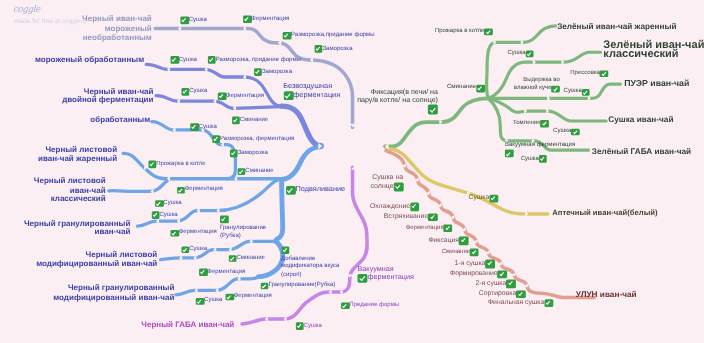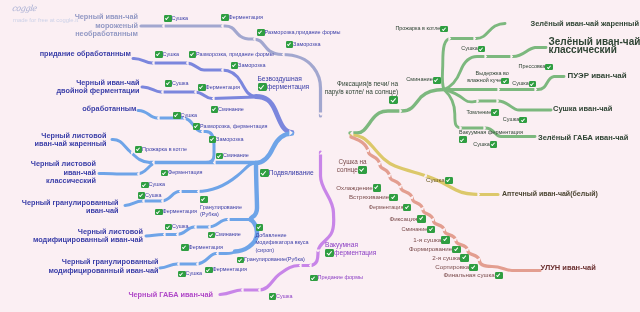--- a/index.html
+++ b/index.html
@@ -133,21 +133,21 @@
 <path d="M319.00,148.40 L322.40,151.40 L319.00,154.40 Z" transform="rotate(-90 322.00 151.40)" fill="#fbeff3" stroke="none"></path>
 <path d="M289.40,129.80 L292.80,132.80 L289.40,135.80 Z" transform="rotate(0 292.40 132.80)" fill="#fbeff3" stroke="none"></path>
 <path d="M347.30,130.20 L350.70,133.20 L347.30,136.20 Z" transform="rotate(180 350.30 133.20)" fill="#fbeff3" stroke="none"></path>
   </svg>
 <div class="leaf" style="top:13.2px;right:502px;text-align:right;color:#9399c4;font-size:7.3px;">
       <div>Черный иван-чай</div>
       <div>мороженый</div>
       <div>необработанным</div>
     </div>
 <div class="leaf" style="top:49.5px;right:509px;text-align:right;color:#3b3fa8;font-size:7.3px;">
-      <div>придание обработанным</div>
+      <div>мороженый обработанным</div>
     </div>
 <div class="leaf" style="top:78.8px;right:500.5px;text-align:right;color:#3b3fa8;font-size:7.3px;">
       <div>Черный иван-чай</div>
       <div>двойной ферментации</div>
     </div>
 <div class="leaf" style="top:105.3px;right:503.5px;text-align:right;color:#3b3fa8;font-size:7.3px;">
       <div>обработанным</div>
     </div>
 <div class="leaf" style="top:131.5px;right:533.5px;text-align:right;color:#3b3fa8;font-size:7.3px;">
       <div>Черный листовой</div>
@@ -166,40 +166,40 @@
       <div>Черный листовой</div>
       <div>модифицированный иван-чай</div>
     </div>
 <div class="leaf" style="top:258.4px;right:481.5px;text-align:right;color:#3b3fa8;font-size:7.3px;">
       <div>Черный гранулированный</div>
       <div>модифицированный иван-чай</div>
     </div>
 <div class="leaf" style="top:290.5px;right:427px;text-align:right;color:#b048c8;font-size:7.3px;">
       <div>Черный ГАБА иван-чай</div>
     </div>
-<div class="leaf" style="top:19.8px;left:506.5px;text-align:left;color:#2f4434;font-size:7.45px;margin-left:24px;">
+<div class="leaf" style="top:19.8px;left:506.5px;text-align:left;color:#2f4434;font-size:7.45px;">
       <div>Зелёный иван-чай жаренный</div>
     </div>
 <div class="leaf" style="top:37.8px;left:548.5px;text-align:left;color:#2f4434;font-size:10px;">
       <div>Зелёный иван-чай</div>
       <div>классический</div>
     </div>
 <div class="leaf" style="top:71.5px;left:567.5px;text-align:left;color:#2f4434;font-size:7.95px;">
       <div>ПУЭР иван-чай</div>
     </div>
 <div class="leaf" style="top:105.2px;left:553px;text-align:left;color:#2f4434;font-size:7.5px;">
       <div>Сушка иван-чай</div>
     </div>
 <div class="leaf" style="top:134.4px;left:538px;text-align:left;color:#2f4434;font-size:7.47px;">
       <div>Зелёный ГАБА иван-чай</div>
     </div>
 <div class="leaf" style="top:190.2px;left:502px;text-align:left;color:#4a4430;font-size:7px;">
       <div>Аптечный иван-чай(белый)</div>
     </div>
-<div class="leaf" style="top:263.6px;left:523.5px;text-align:left;color:#6b3030;font-size:7.5px;margin-left:17px;">
+<div class="leaf" style="top:263.6px;left:523.5px;text-align:left;color:#6b3030;font-size:7.5px;">
       <div>УЛУН иван-чай</div>
     </div>
 <div class="step" style="left:164px;top:15px;font-size:5.45px;color:#3b3fa8;">
       <span class="cb"></span>
       <span class="tx">Сушка</span>
     </div>
 <div class="step" style="left:221px;top:14px;font-size:5.45px;color:#3b3fa8;">
       <span class="cb"></span>
       <span class="tx">Ферментация</span>
     </div>

